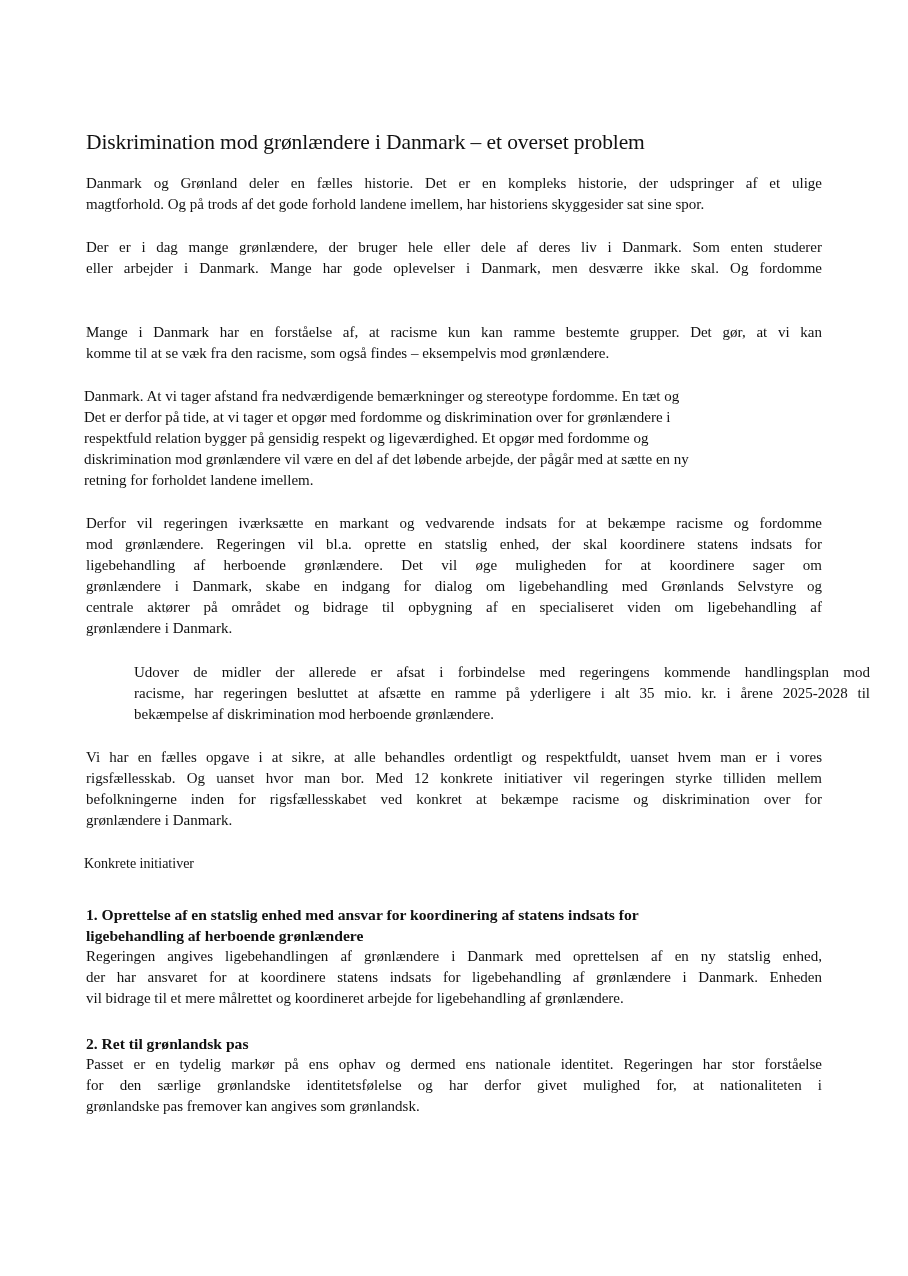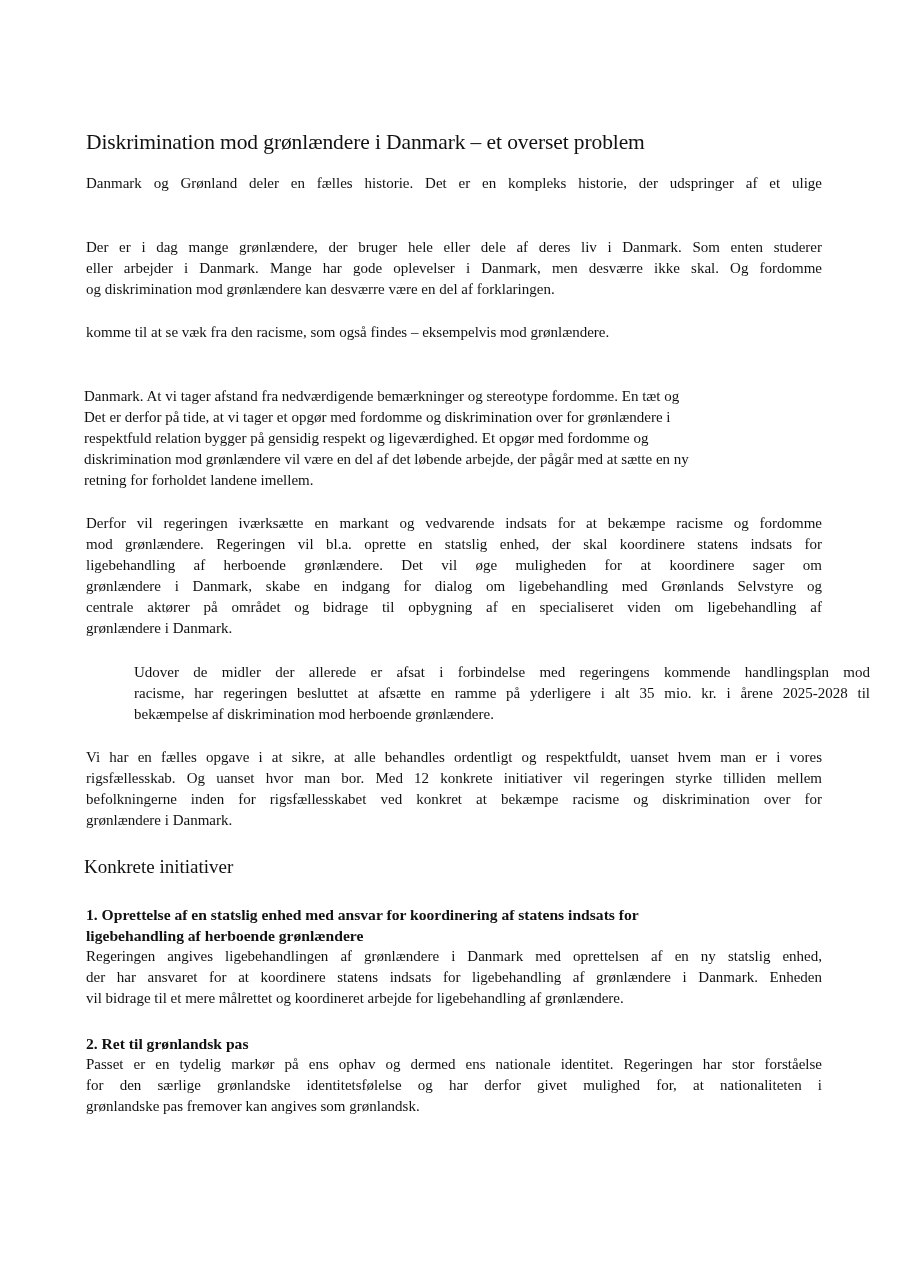--- a/index.html
+++ b/index.html
@@ -4,42 +4,43 @@
 <style>
   html, body { margin: 0; padding: 0; background: #ffffff; }
   body { width: 908px; height: 1276px; position: relative; overflow: hidden;
          font-family: "Liberation Serif", "DejaVu Serif", serif; color: #111111; }
   .page { position: absolute; left: 0; top: 0; width: 804px; height: 1276px; background: #fff; }
   .title { position: absolute; left: 86px; top: 130px; font-size: 21.5px; font-weight: normal; margin: 0; white-space: nowrap; letter-spacing: -0.1px; }
   .para { position: absolute; left: 86px; width: 736px; font-size: 15px; line-height: 21px; margin: 0; }
   .para .ln { display: block; white-space: nowrap; }
   .para.just .ln { text-align: justify; text-align-last: justify; white-space: normal; }
   .para.just .ln.last { text-align-last: left; }
-  .sub { position: absolute; left: 84px; top: 856px; font-size: 19px; margin: 0; font-weight: normal; white-space: nowrap; }
+  .sub { position: absolute; left: 84px; top: 856px; font-size: 14px; margin: 0; font-weight: normal; white-space: nowrap; }
   .ihead { position: absolute; left: 86px; width: 736px; font-size: 15.6px; line-height: 21px; font-weight: bold; margin: 0; }
   .ihead .ln { display: block; white-space: nowrap; }
 </style>
 </head>
 <body>
 
 <div class="page">
 
   <h1 class="title">Diskrimination mod grønlændere i Danmark – et overset problem</h1>
 
   <p class="para just" style="top:173px;">
     <span class="ln">Danmark og Grønland deler en fælles historie. Det er en kompleks historie, der udspringer af et ulige</span>
+    <span class="ln last">magtforhold. Og på trods af det gode forhold landene imellem, har historiens skyggesider sat sine spor.</span>
   </p>
 
   <p class="para just" style="top:237px;">
     <span class="ln">Der er i dag mange grønlændere, der bruger hele eller dele af deres liv i Danmark. Som enten studerer</span>
     <span class="ln">eller arbejder i Danmark. Mange har gode oplevelser i Danmark, men desværre ikke skal. Og fordomme</span>
-    <span class="ln last">og diskrimination mod grønlændere kan desværre være en del af forklaringen.</span>
   </p>
 
   <p class="para just" style="top:322px;">
+    <span class="ln">Mange i Danmark har en forståelse af, at racisme kun kan ramme bestemte grupper. Det gør, at vi kan</span>
     <span class="ln last">komme til at se væk fra den racisme, som også findes – eksempelvis mod grønlændere.</span>
   </p>
 
   <p class="para" style="top:386px; left:84px;">
     <span class="ln">Danmark. At vi tager afstand fra nedværdigende bemærkninger og stereotype fordomme. En tæt og</span>
     <span class="ln">Det er derfor på tide, at vi tager et opgør med fordomme og diskrimination over for grønlændere i</span>
     <span class="ln">respektfuld relation bygger på gensidig respekt og ligeværdighed. Et opgør med fordomme og</span>
     <span class="ln">diskrimination mod grønlændere vil være en del af det løbende arbejde, der pågår med at sætte en ny</span>
     <span class="ln">retning for forholdet landene imellem.</span>
   </p>

